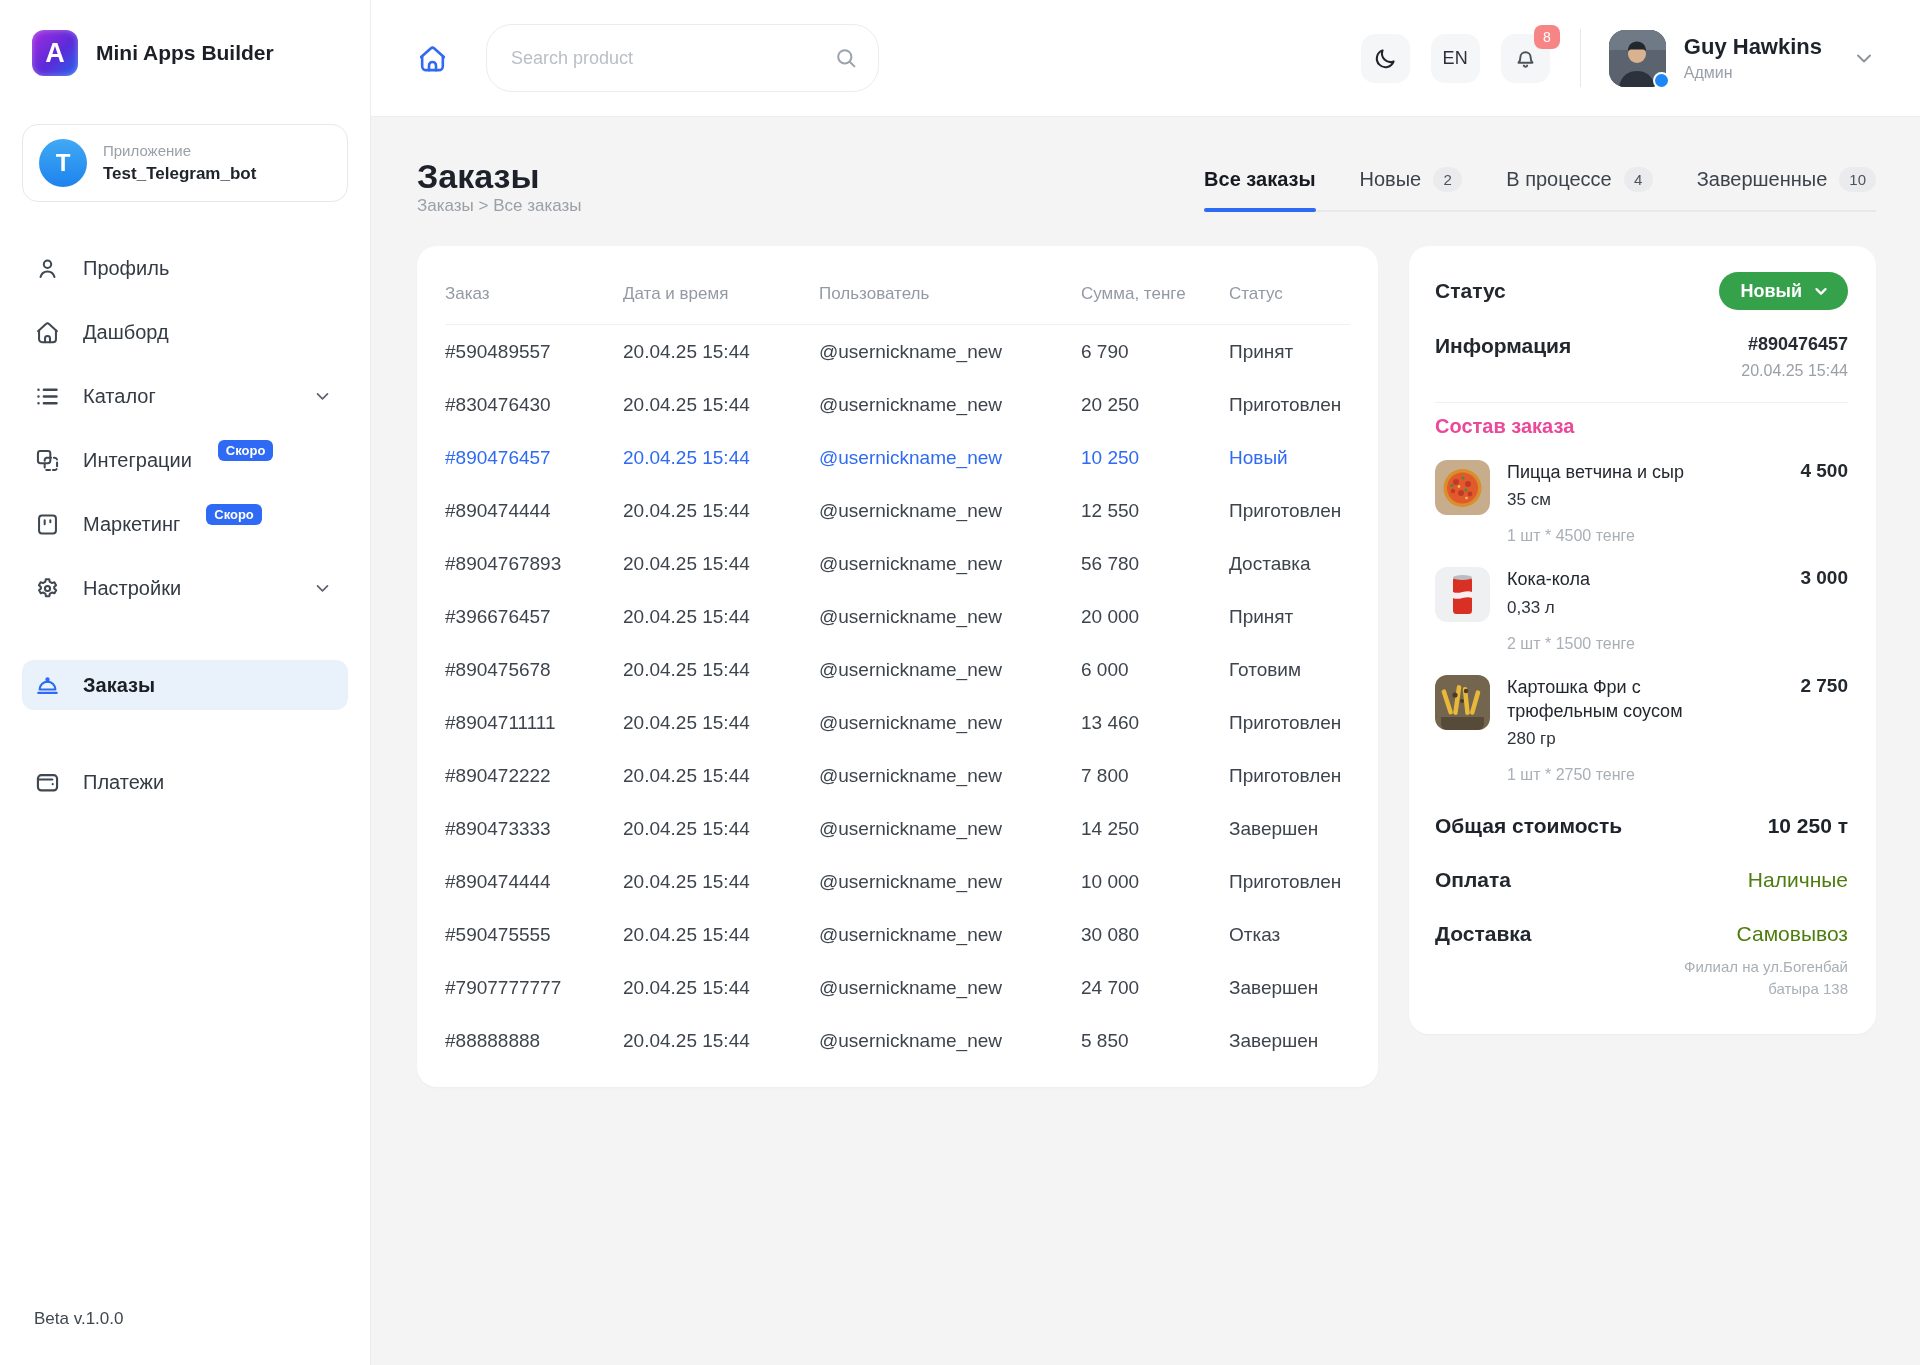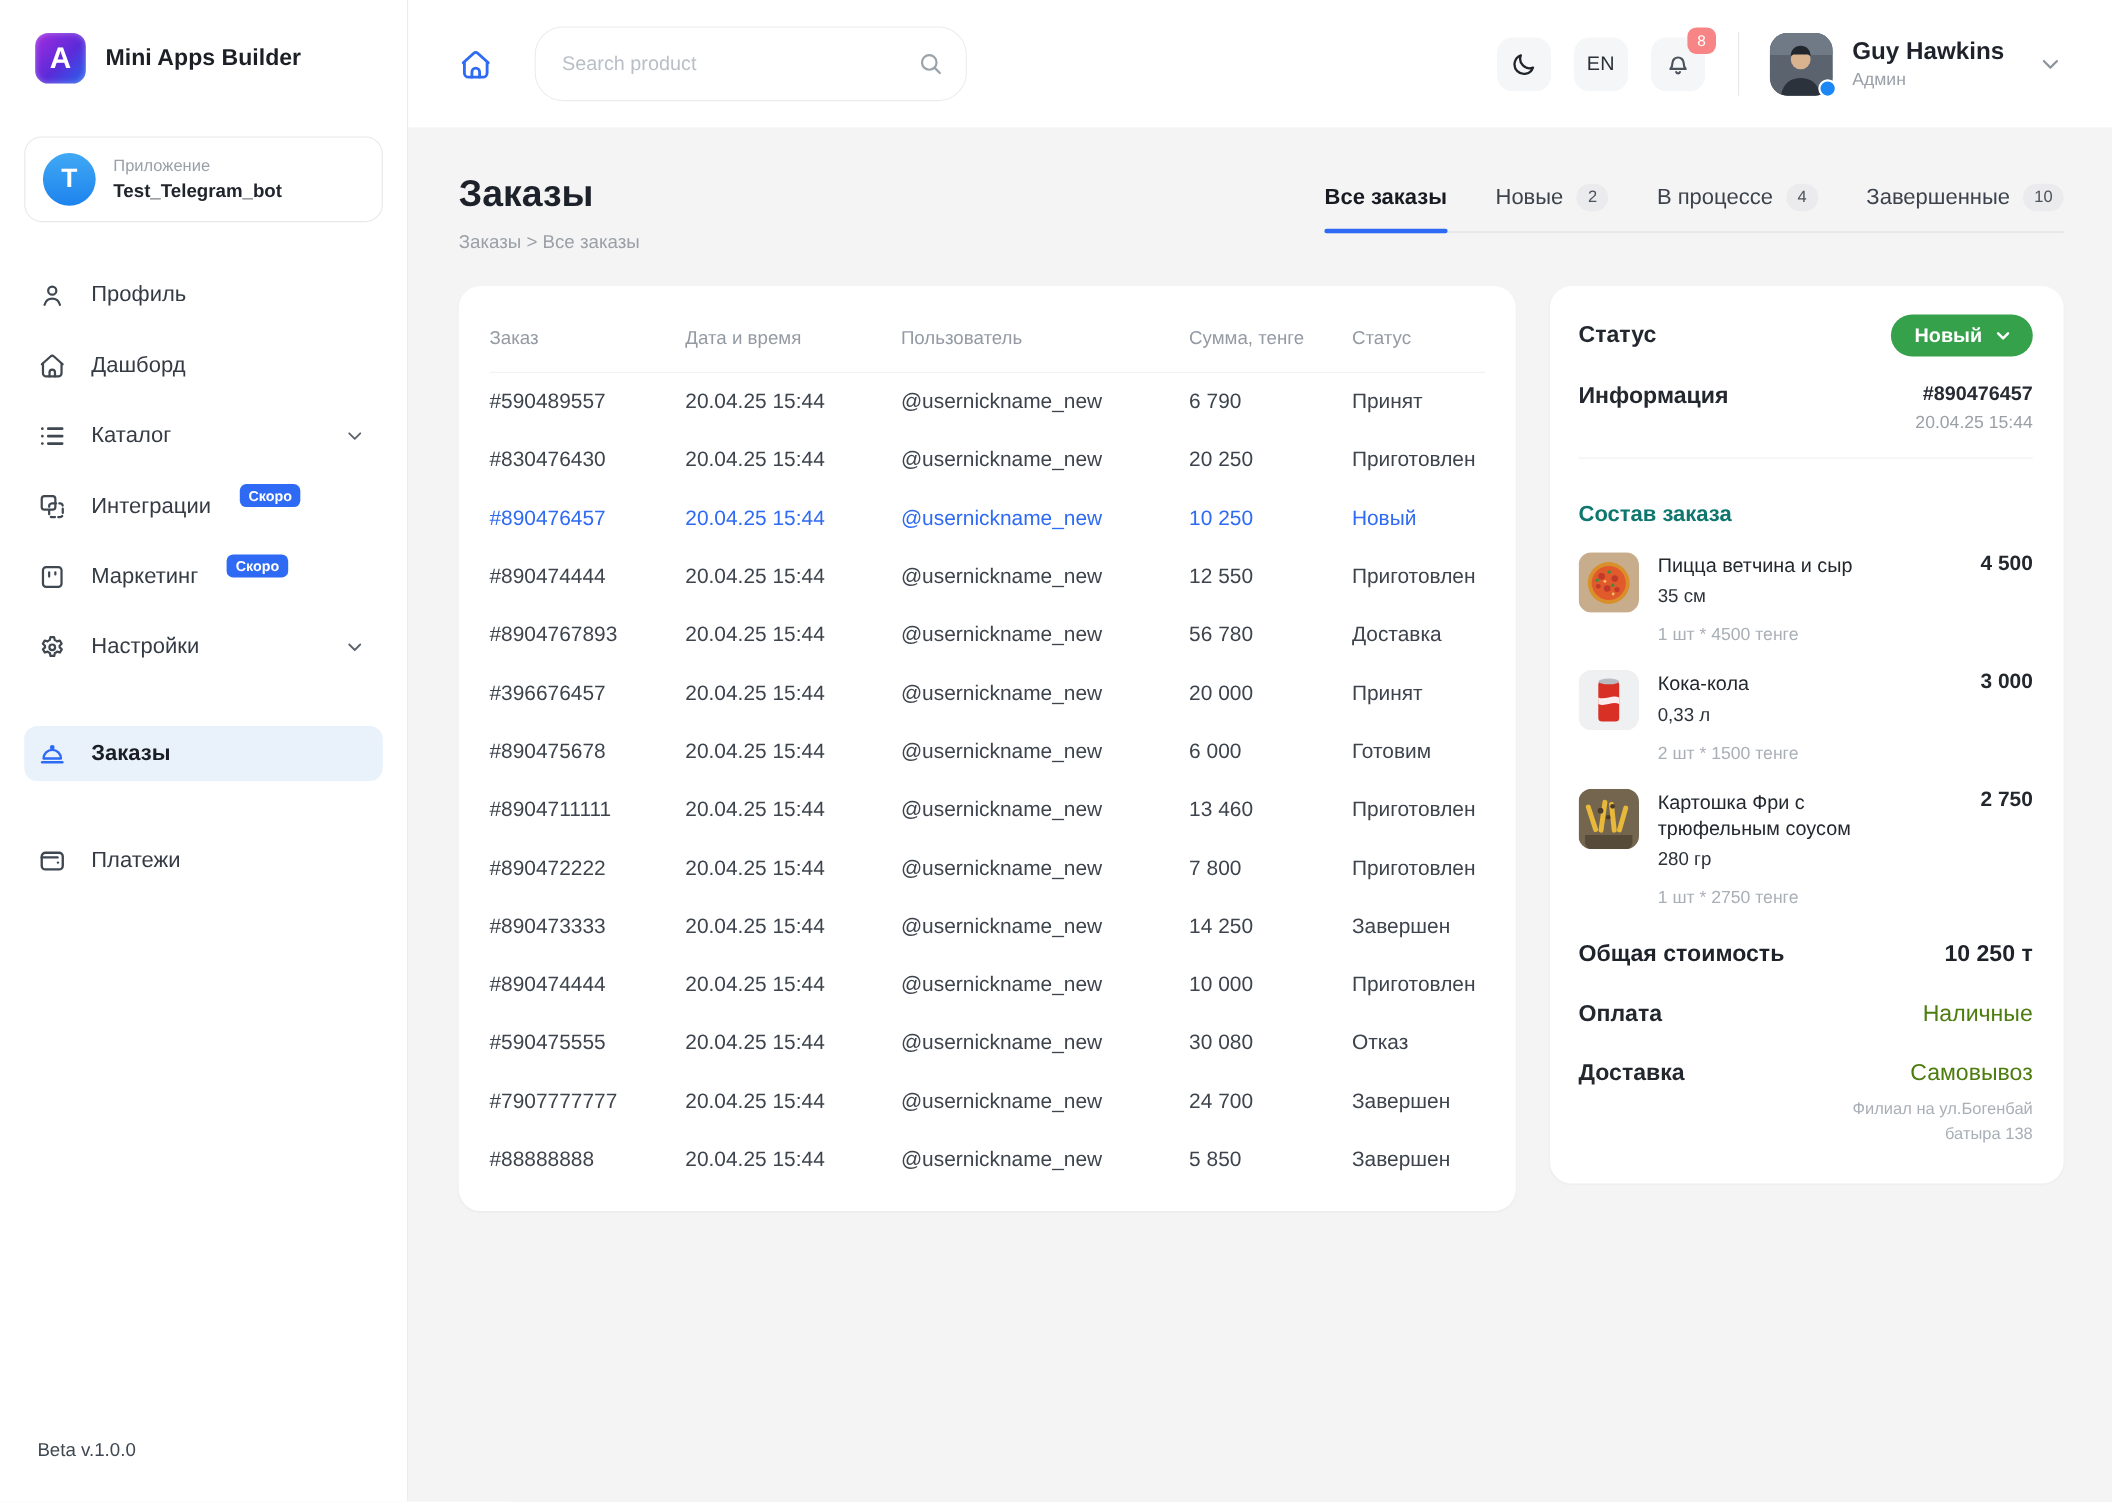--- a/index.html
+++ b/index.html
@@ -49,21 +49,21 @@
   .presence-dot { position:absolute; right:-4px; bottom:-2px; width:17px; height:17px; border-radius:50%; background:#1d88f5; border:2px solid #fff; }
   .user-meta { margin-left:18px; }
   .user-name { font-size:22px; font-weight:bold; color:#1e232b; }
   .user-role { font-size:16px; color:#9aa0a8; margin-top:4px; }
   .user-chevron { margin-left:30px; display:flex; }
   .user-chevron svg { width:24px; height:24px; }
 
   .content { flex:1; background:#f4f4f5; padding:40px 44px 0 46px; }
   .content-head { display:flex; align-items:flex-start; }
   .page-title { font-size:34px; font-weight:bold; color:#1d2129; }
-  .breadcrumb { font-size:17px; color:#9aa0a6; margin-top:14px; }
+  .breadcrumb { font-size:17px; color:#9aa0a6; margin-top:0; }
 
   .tabs { margin-left:auto; display:flex; gap:44px; border-bottom:2px solid #e7e8e9; margin-top:10px;justify-content:center; }
   .tab { display:flex; align-items:center; gap:12px; padding-bottom:18px; font-size:20px; color:#3c434c; cursor:pointer; position:relative; }
   .tab .tab-count { background:#ebebed; color:#4b535c; font-size:15px; border-radius:999px; padding:4px 10px; min-width:29px; text-align:center; }
   .tab.active { color:#171b21; font-weight:bold; }
   .tab.active::after { content:""; position:absolute; left:0; right:0; bottom:-2px; height:4px; border-radius:2px; background:#2e6af3; }
 
   .cards-row { display:flex; gap:31px; margin-top:30px; align-items:flex-start; }
   .card { background:#fff; border-radius:20px; box-shadow:0 1px 2px rgba(20,24,31,.03); }
 
@@ -79,21 +79,21 @@
   
   .details-card { width:467px; flex:0 0 467px; padding:26px 28px 34px 26px; }
   .d-row { display:flex; align-items:center; justify-content:space-between; }
   .d-label { font-size:21px; font-weight:600; color:#23282f; }
   .status-pill { background:#35a14b; color:#fff; border:none; border-radius:20px; height:38px; padding:0 18px 0 22px; display:flex; align-items:center; gap:10px; font-size:18px; font-weight:600; font-family:inherit; cursor:pointer; }
   .status-pill svg { width:18px; height:18px; }
   .info-row { margin-top:24px; padding-bottom:22px; border-bottom:1px solid #f0f0f1; align-items:flex-start; }
   .info-right { text-align:right; }
   .info-id { font-size:18px; font-weight:bold; color:#262b33; }
   .info-dt { font-size:16px; color:#9aa0a6; margin-top:7px; }
-  .items-title { font-size:20px; font-weight:600; color:#0f766e; margin-top:40px; }
+  .items-title { font-size:20px; font-weight:600; color:#ec4899; margin-top:12px; }
   .order-item { display:flex; gap:17px; margin-top:22px; align-items:flex-start; }
   .item-img { width:55px; height:55px; border-radius:12px; overflow:hidden; flex:0 0 55px; }
   .item-img svg { width:100%; height:100%; display:block; }
   .item-mid { flex:1; min-width:0; max-width:225px; }
   .item-name { font-size:18px; color:#23282f; font-weight:500; line-height:1.35; }
   .item-size { font-size:17px; color:#2d333b; margin-top:6px; }
   .item-qty { font-size:16px; color:#a9afb6; margin-top:17px; }
   .item-price { font-size:19px; font-weight:600; color:#23282f; margin-left:auto; white-space:nowrap; }
   .sum-row { margin-top:30px; }
   .sum-row .d-value { font-size:21px; color:#4d7c0f; }

